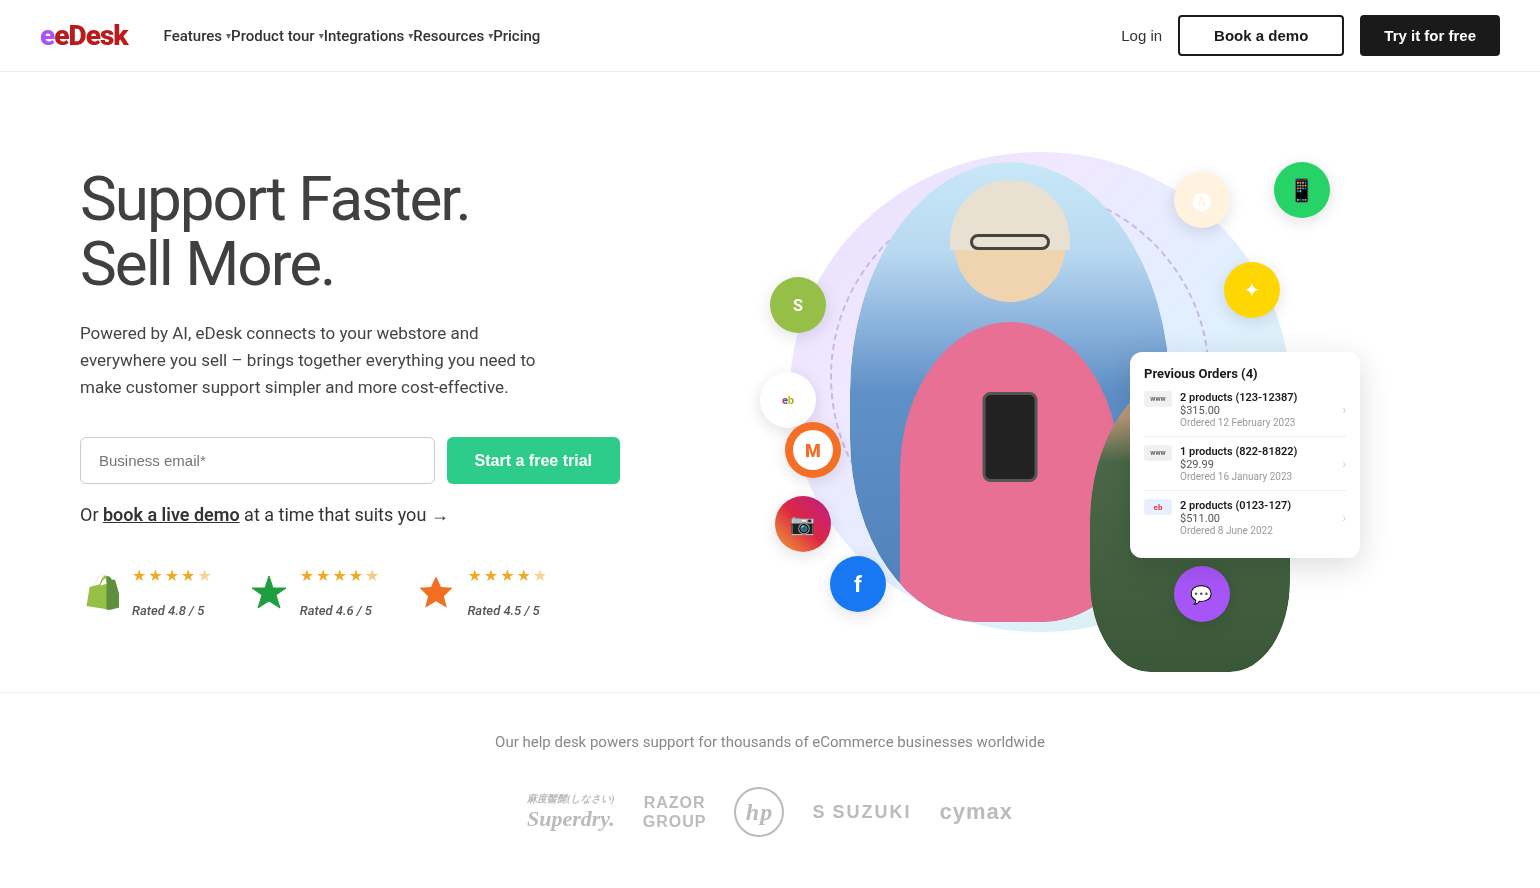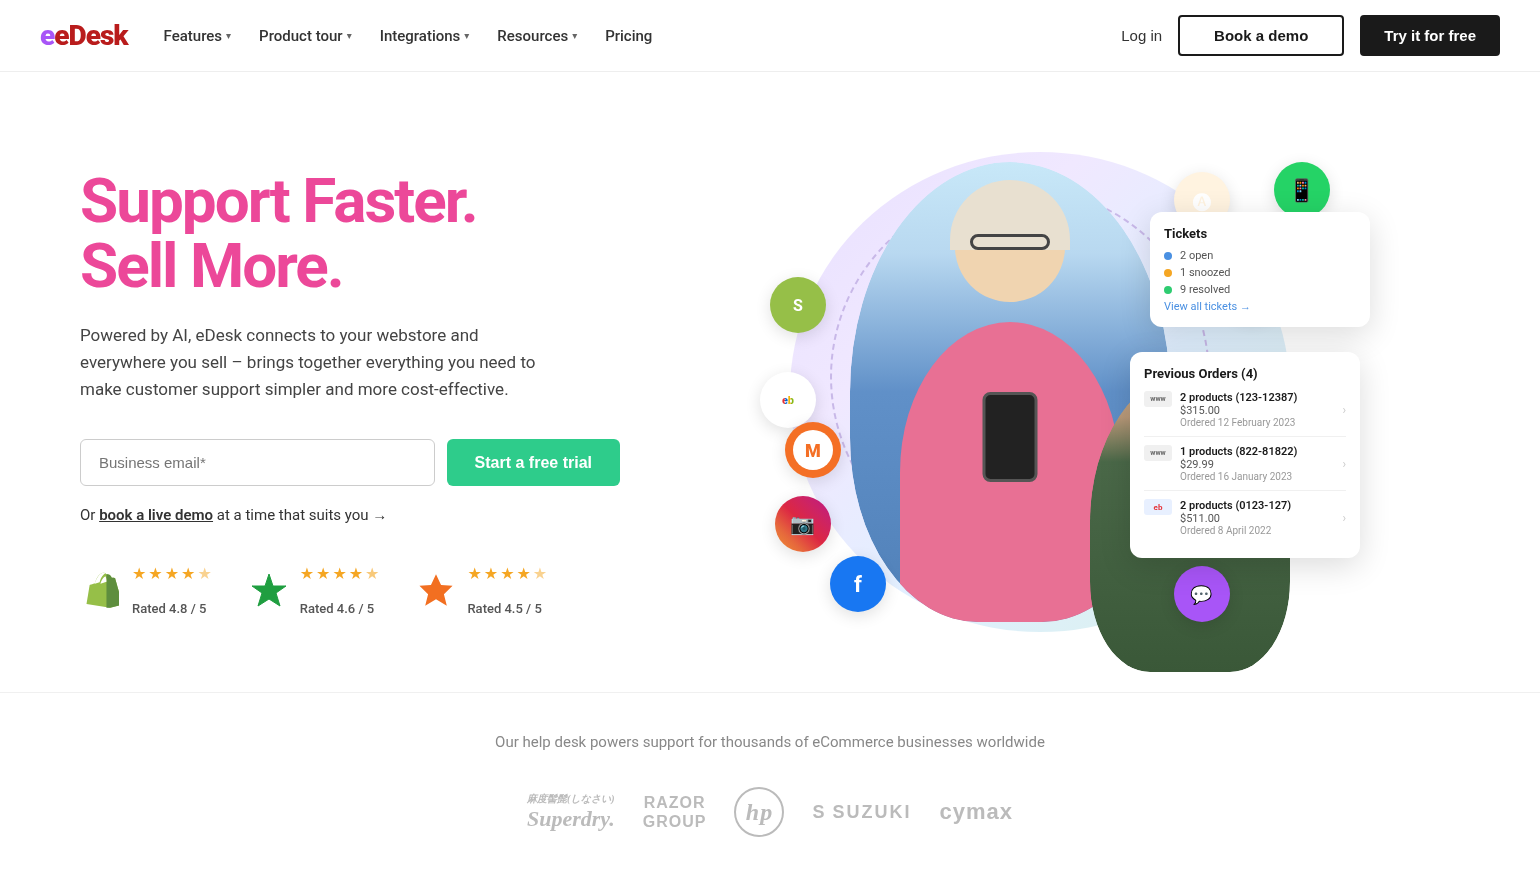--- a/index.html
+++ b/index.html
@@ -13,21 +13,21 @@
       padding: 0 40px;
       height: 72px;
       border-bottom: 1px solid #eee;
       background: #fff;
       position: sticky;
       top: 0;
       z-index: 100;
     }
     .nav-left { display: flex; align-items: center; gap: 36px; }
     .logo { display: flex; align-items: center; }
-    .nav-links { display: flex; gap: 28px; }
+    .nav-links { display: flex; }
     .nav-link {
       font-size: 15px;
       color: #333;
       text-decoration: none;
       cursor: pointer;
       display: flex;
       align-items: center;
       gap: 4px;
       font-weight: 500;
     }
@@ -70,23 +70,23 @@
       padding: 60px 80px 40px 80px;
       min-height: 600px;
       overflow: hidden;
     }
     .hero-left {
       flex: 0 0 540px;
       max-width: 540px;
     }
     .hero-headline {
       font-size: 62px;
-      font-weight: 700;
+      font-weight: 400;
       line-height: 1.05;
-      color: #ec4899;
+      color: #404040;
       margin-bottom: 24px;
       letter-spacing: -2px;
     }
     .hero-sub {
       font-size: 17px;
       color: #444;
       line-height: 1.6;
       margin-bottom: 36px;
       max-width: 480px;
     }
@@ -109,39 +109,39 @@
       background: #2ecc8b;
       color: #fff;
       border: none;
       border-radius: 6px;
       font-size: 16px;
       font-weight: 700;
       cursor: pointer;
       white-space: nowrap;
     }
     .hero-demo-link {
-      font-size: 15px;
+      font-size: 18px;
       color: #333;
       margin-bottom: 40px;
     }
     .hero-demo-link a {
       color: #333;
       font-weight: 600;
       text-decoration: underline;
       cursor: pointer;
     }
 
     
     .ratings { display: flex; align-items: center; gap: 36px; }
     .rating-item { display: flex; align-items: center; gap: 10px; }
     .rating-logo { width: 42px; height: 42px; display: flex; align-items: center; justify-content: center; }
     .rating-info { display: flex; flex-direction: column; }
     .stars { display: flex; gap: 2px; }
     .star { color: #f5a623; font-size: 16px; }
-    .rating-text { font-size: 13px; color: #555; font-weight: 500; margin-top: 18px; }
+    .rating-text { font-size: 13px; color: #555; font-weight: 500; margin-top: 18px; font-style: italic; }
 
     
     .hero-right {
       flex: 1;
       display: flex;
       justify-content: center;
       align-items: center;
       position: relative;
       min-height: 500px;
     }
@@ -450,36 +450,20 @@
 
       <div style="position:absolute;bottom:-20px;right:60px;width:200px;height:300px;z-index:3;border-radius:50% 50% 30% 30%;overflow:hidden;">
         <div style="width:100%;height:100%;background:linear-gradient(180deg,#c8b090 0%,#b89878 15%,#4a6848 30%,#3a5838 100%);border-radius:inherit;position:relative;">
           <div style="position:absolute;top:-15px;left:50%;transform:translateX(-50%);width:90px;height:90px;background:#c07840;border-radius:50%;z-index:3;"></div>
 
           <div style="position:absolute;top:-12px;left:50%;transform:translateX(-50%);width:96px;height:50px;border:4px solid #222;border-radius:50px 50px 0 0;border-bottom:none;z-index:4;"></div>
           <div style="position:absolute;top:28px;right:28px;width:14px;height:20px;background:#222;border-radius:3px;z-index:5;"></div>
         </div>
       </div>
 
-      <div class="ui-card">
-        <div class="ui-card-title">Tickets</div>
-        <div class="ui-card-row">
-          <div class="ui-dot dot-blue"></div>
-          <span>2 open</span>
-        </div>
-        <div class="ui-card-row">
-          <div class="ui-dot dot-orange"></div>
-          <span>1 snoozed</span>
-        </div>
-        <div class="ui-card-row">
-          <div class="ui-dot dot-green"></div>
-          <span>9 resolved</span>
-        </div>
-        <div class="ui-view-all">View all tickets →</div>
-      </div>
 
       <div class="orders-card">
         <div class="orders-title">Previous Orders (4)</div>
 
         <div class="order-row">
           <div class="order-logo" style="background:#f0f0f0;font-size:7px;color:#666;">www</div>
           <div class="order-info">
             <div class="order-name">2 products (123-12387)</div>
             <div class="order-price">$315.00</div>
             <div class="order-date">Ordered 12 February 2023</div>
@@ -495,21 +479,21 @@
             <div class="order-date">Ordered 16 January 2023</div>
           </div>
           <div class="order-arrow">›</div>
         </div>
 
         <div class="order-row">
           <div class="order-logo" style="background:#e8f0ff;font-size:8px;font-weight:700;color:#e53238;">eb</div>
           <div class="order-info">
             <div class="order-name">2 products (0123-127)</div>
             <div class="order-price">$511.00</div>
-            <div class="order-date">Ordered 8 April 2022</div>
+            <div class="order-date">Ordered 8 June 2022</div>
           </div>
           <div class="order-arrow">›</div>
         </div>
       </div>
     </div>
   </div>
 </section>
 
 <div class="bottom-section">
   <p class="powered-text">Our help desk powers support for thousands of eCommerce businesses worldwide</p>

